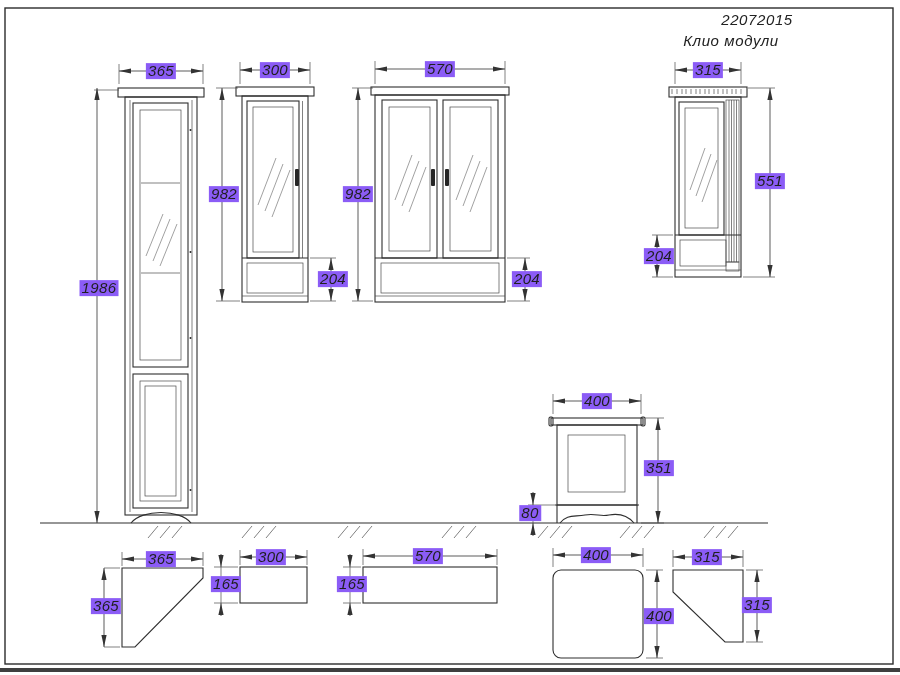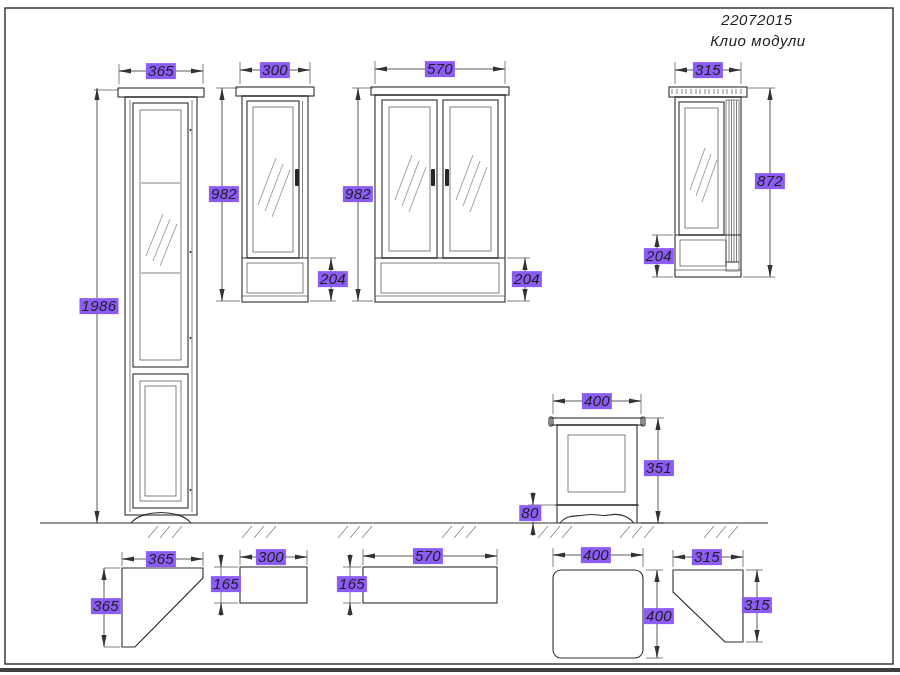--- a/index.html
+++ b/index.html
@@ -175,35 +175,35 @@
 
     <g>
       <polygon class="ol" points="673,570 743,570 743,642 725,642 673,592"></polygon>
       <path class="th" d="M673,567 V550 M743,567 V550 M746,570 H763 M746,642 H763"></path>
       <path class="dm" d="M673,557 H743"></path>
       <path class="dm" d="M757,570 V642"></path>
     </g>
   </svg>
 
   <span class="title-label" style="left:757px;top:19px;">22072015</span>
-  <span class="title-label" style="left:758px;top:40px;">Клио модули</span>
+  <span class="title-label" style="left:731px;top:40px;">Клио модули</span>
 
   <span class="dim-label" style="left:161px;top:71px;">365</span>
-  <span class="dim-label" style="left:99px;top:306px;">1986</span>
+  <span class="dim-label" style="left:99px;top:288px;">1986</span>
 
   <span class="dim-label" style="left:275px;top:70px;">300</span>
   <span class="dim-label" style="left:224px;top:194px;">982</span>
   <span class="dim-label" style="left:333px;top:279px;">204</span>
 
   <span class="dim-label" style="left:440px;top:69px;">570</span>
   <span class="dim-label" style="left:358px;top:194px;">982</span>
   <span class="dim-label" style="left:527px;top:279px;">204</span>
 
   <span class="dim-label" style="left:708px;top:70px;">315</span>
-  <span class="dim-label" style="left:770px;top:181px;">872</span>
+  <span class="dim-label" style="left:770px;top:181px;">551</span>
   <span class="dim-label" style="left:659px;top:256px;">204</span>
 
   <span class="dim-label" style="left:597px;top:401px;">400</span>
   <span class="dim-label" style="left:659px;top:468px;">351</span>
   <span class="dim-label" style="left:530px;top:513px;font-style:italic;">80</span>
 
   <span class="dim-label" style="left:161px;top:559px;">365</span>
   <span class="dim-label" style="left:106px;top:606px;">365</span>
 
   <span class="dim-label" style="left:271px;top:557px;">300</span>

